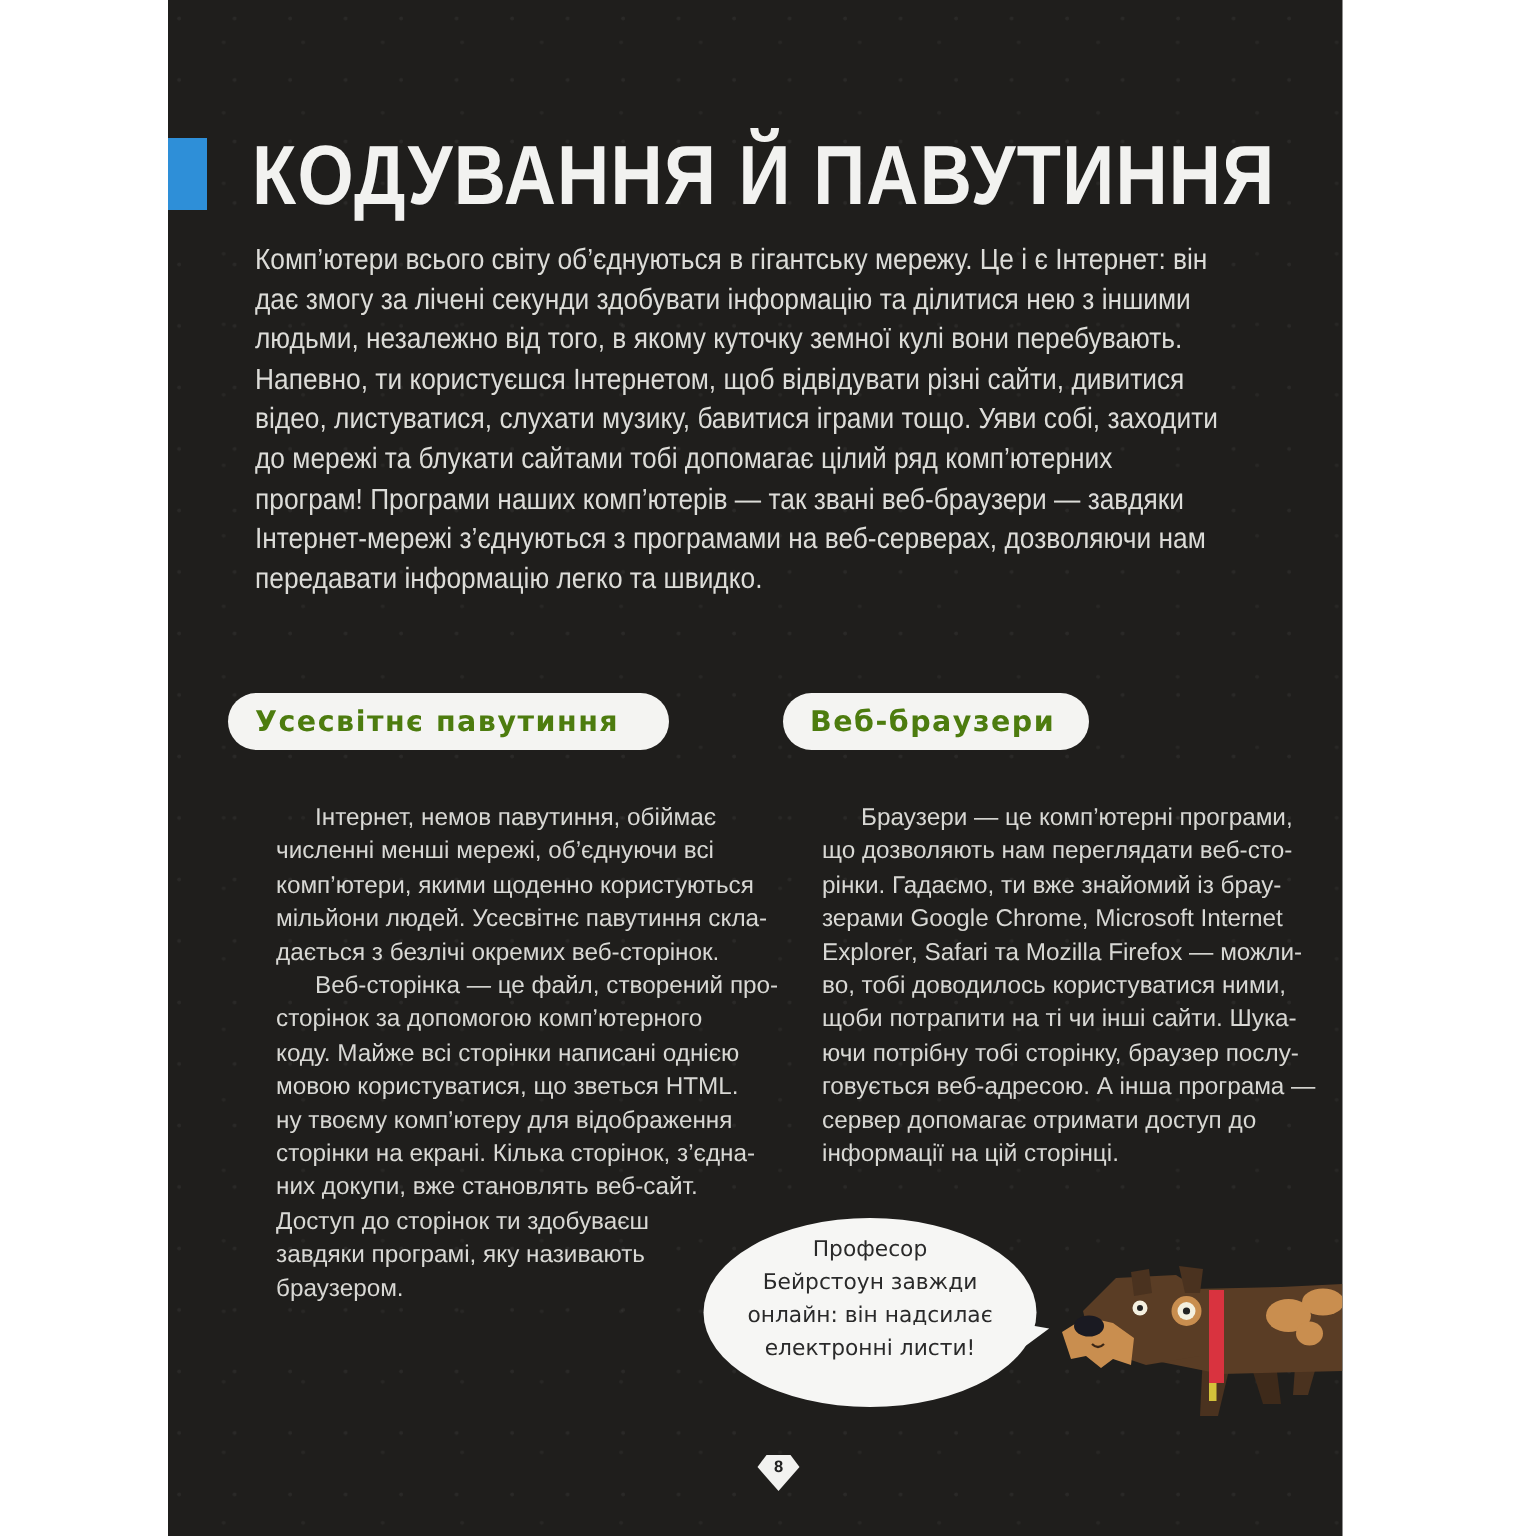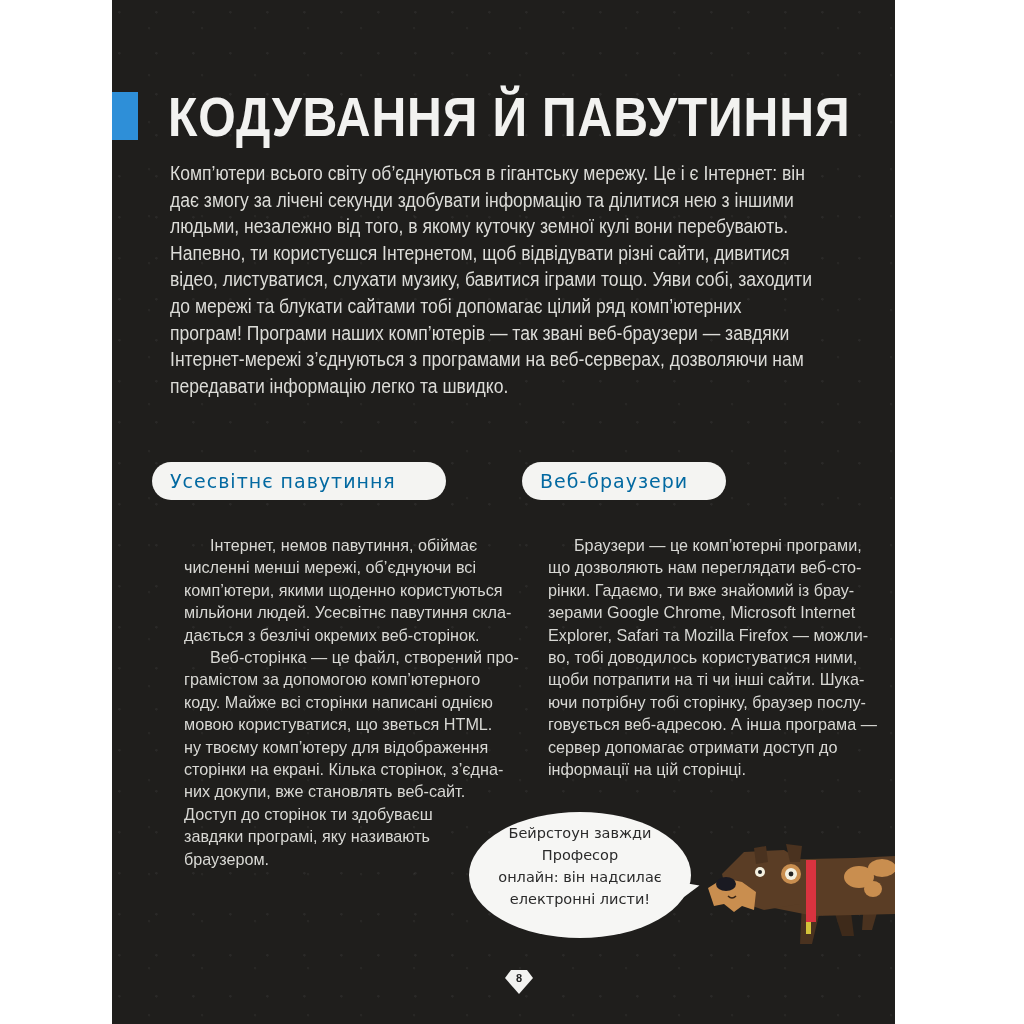--- a/index.html
+++ b/index.html
@@ -21,22 +21,22 @@
     transform: scaleX(0.86); transform-origin: left top;
   }
   .intro {
     position: absolute; left: 58px; top: 160px; width: 690px; margin: 0;
     font-family: "Liberation Sans", sans-serif; font-size: 19.5px; line-height: 26.6px;
     color: #dcdcd8;
   }
   .intro span { display: block; white-space: nowrap; transform: scaleX(0.9); transform-origin: left; }
   .pill {
     position: absolute; height: 38px; background: #f4f4f2; border-radius: 20px;
-    font-family: "DejaVu Sans", sans-serif; font-weight: normal; font-size: 19px;
-    color: #0369a1; line-height: 38px; padding: 0 18px; letter-spacing: 1px; white-space: nowrap;
+    font-family: "DejaVu Sans", sans-serif; font-weight: bold; font-size: 19px;
+    color: #4d7c0f; line-height: 38px; padding: 0 18px; letter-spacing: 1px; white-space: nowrap;
   }
   .pill.left { left: 40px; top: 462px; width: 258px; }
   .pill.right { left: 410px; top: 462px; width: 168px; }
   .col {
     position: absolute; margin: 16px;
     font-family: "Liberation Sans", sans-serif; font-size: 16.2px; line-height: 22.4px; color: #d8d8d4;
   }
   .col span { display: block; white-space: nowrap; }
   .col.left { left: 56px; top: 518px; }
   .col.right { left: 420px; top: 518px; }
@@ -86,21 +86,21 @@
   <div class="pill left">Усесвітнє павутиння</div>
   <div class="pill right">Веб-браузери</div>
 
   <p class="col left">
     <span class="indent">Інтернет, немов павутиння, обіймає</span>
     <span>численні менші мережі, об’єднуючи всі</span>
     <span>комп’ютери, якими щоденно користуються</span>
     <span>мільйони людей. Усесвітнє павутиння скла-</span>
     <span>дається з безлічі окремих веб-сторінок.</span>
     <span class="indent">Веб-сторінка — це файл, створений про-</span>
-    <span>грамістом за допомогою комп’ютерного</span>
+    <span>сторінок за допомогою комп’ютерного</span>
     <span>коду. Майже всі сторінки написані однією</span>
     <span>мовою користуватися, що зветься HTML.</span>
     <span>ну твоєму комп’ютеру для відображення</span>
     <span>сторінки на екрані. Кілька сторінок, з’єдна-</span>
     <span>них докупи, вже становлять веб-сайт.</span>
     <span>Доступ до сторінок ти здобуваєш</span>
     <span>завдяки програмі, яку називають</span>
     <span>браузером.</span>
   </p>
 
@@ -114,22 +114,22 @@
     <span>щоби потрапити на ті чи інші сайти. Шука-</span>
     <span>ючи потрібну тобі сторінку, браузер послу-</span>
     <span>говується веб-адресою. А інша програма —</span>
     <span>сервер допомагає отримати доступ до</span>
     <span>інформації на цій сторінці.</span>
   </p>
 
   <div class="bubble"></div>
   <div class="bubble-tail"></div>
   <p class="bubble-text">
+    <span>Професор</span>
     <span>Бейрстоун завжди</span>
-    <span>Професор</span>
     <span>онлайн: він надсилає</span>
     <span>електронні листи!</span>
   </p>
 
   <svg class="dog" viewBox="0 0 191 120">
 
     <polygon points="98,70 118,70 108,112 96,112" fill="#4a321f"></polygon>
     <polygon points="128,72 146,72 150,104 138,104" fill="#3e2a1a"></polygon>
     <polygon points="160,70 176,70 168,98 158,98" fill="#4a321f"></polygon>
 

